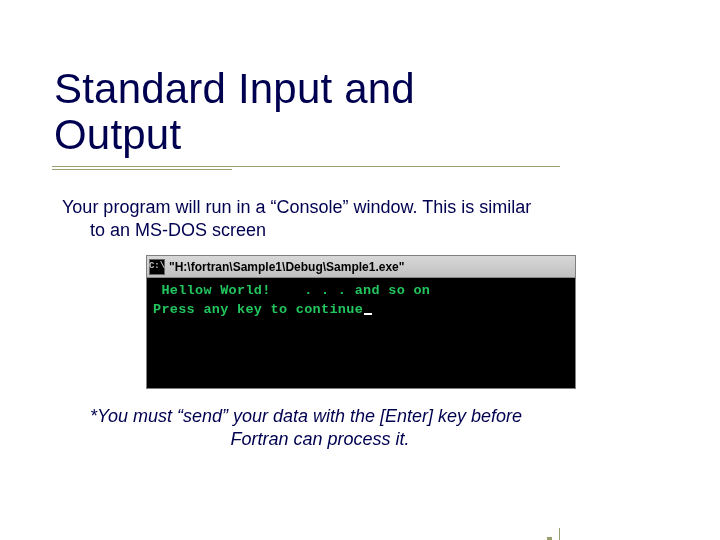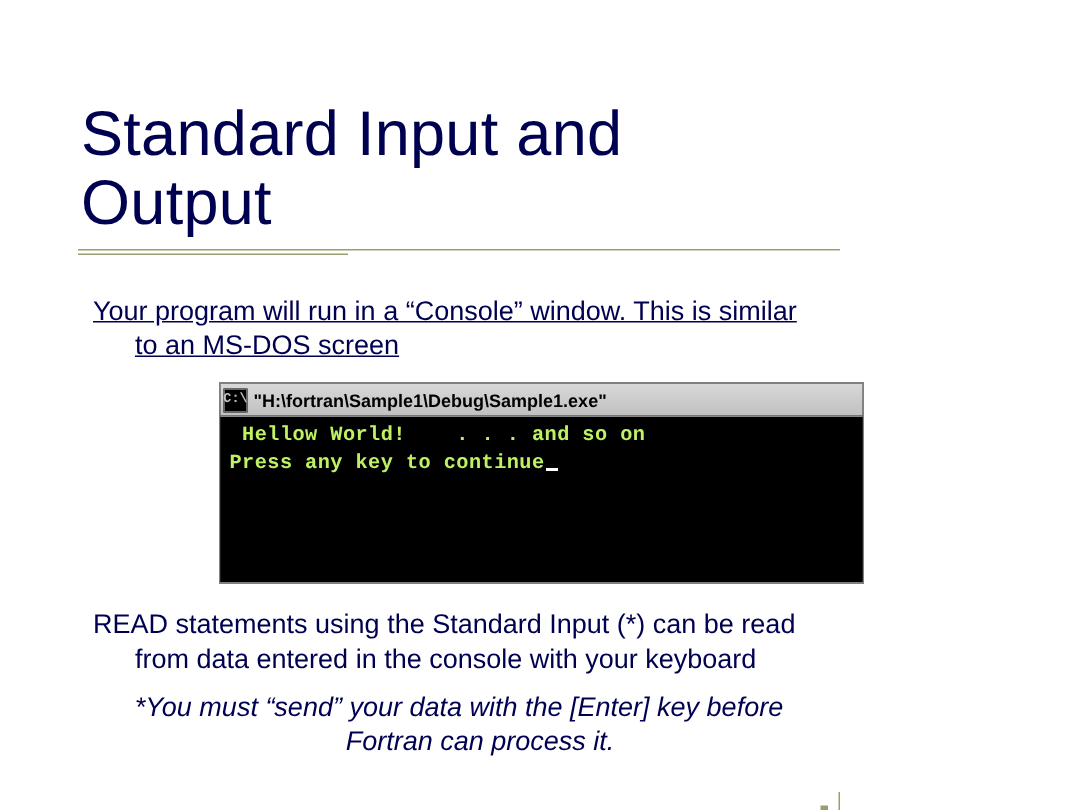--- a/index.html
+++ b/index.html
@@ -48,21 +48,21 @@
   }
   .body-text {
     font-size: 18px;
     color: #000050;
     line-height: 1.25;
     padding-left: 8px;
     text-indent: -28px;
     margin-left: 28px;
     margin-bottom: 10px;
   }
-  .para1 { margin-bottom: 14px; text-decoration: underline; }
+  .para1 { margin-bottom: 14px; }
   .console-wrap {
     margin: 4px 0 16px 92px;
     width: 430px;
   }
   .console-window {
     border: 1px solid #808080;
     background: #000;
     width: 430px;
   }
   .titlebar {
@@ -86,21 +86,21 @@
   }
   .titlebar .cx-icon span{
     color:#c0c0c0; font-size:9px; font-family: "Courier New", monospace; line-height:1;
   }
   .titlebar .tpath{
     flex:1;
     overflow:hidden; white-space:nowrap;
   }
   .console-body{
     background:#000;
-    color:#bef264;
+    color:#22c55e;
     font-family: "Lucida Console","Courier New",monospace;
     font-size:13.5px;
     line-height:1.35;
     padding:4px 6px 58px 6px;
     min-height:110px;
     white-space:pre;
     font-weight:600;
     letter-spacing:0.3px;
   }
   .cursor{
@@ -160,21 +160,20 @@
         <div class="cx-icon">
             <span>C:\</span>
           </div>
         <div class="tpath">"H:\fortran\Sample1\Debug\Sample1.exe"</div>
       </div>
       <div class="console-body"><span> Hellow World!    . . . and so on</span>
 <span>Press any key to continue</span><span class="cursor"></span></div>
     </div>
   </div>
 
-  <p class="body-text">READ statements using the Standard Input (*) can be read from data entered in the console with your keyboard</p>
   <p class="body-text italic-note">*You must “send” your data with the [Enter] key before Fortran can process it.</p>
 
   <div class="corner-accent">
     <div class="corner-sq s1"></div>
     <div class="corner-sq s2"></div>
     <div class="corner-sq s3"></div>
   </div>
 </div>
 
 </body></html>

